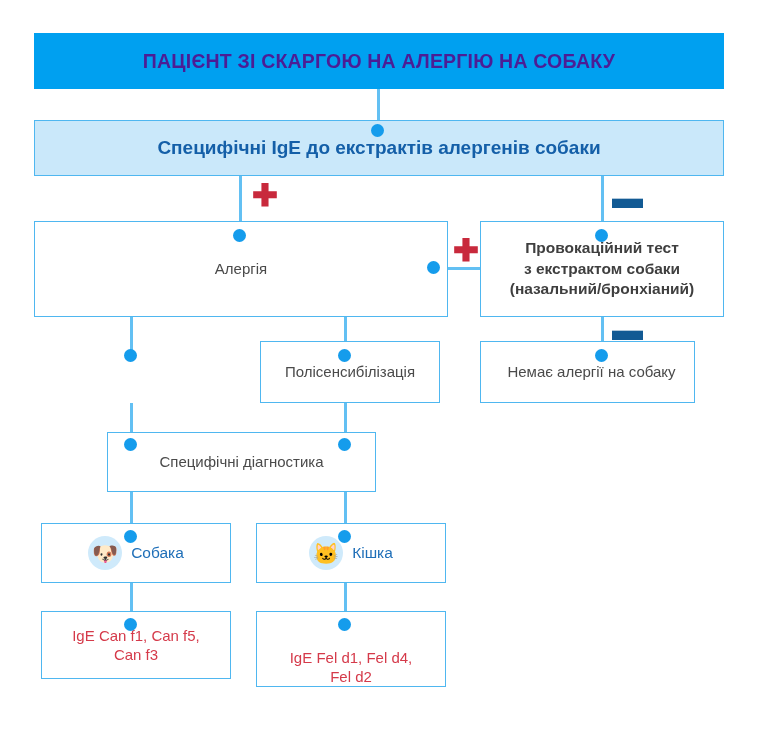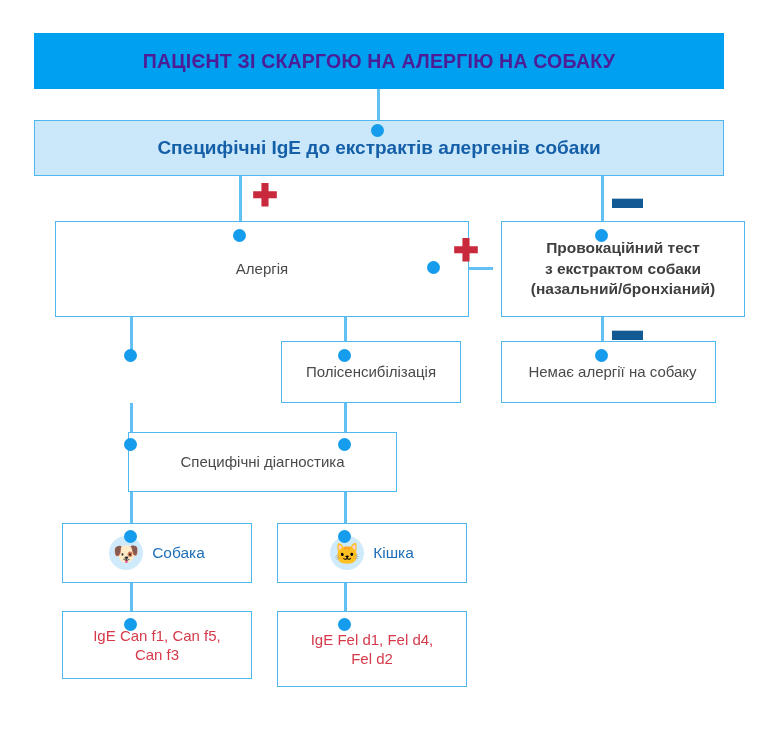--- a/index.html
+++ b/index.html
@@ -29,21 +29,20 @@
     border: 1px solid #4FB7F0;
     background: #ffffff;
     display: flex;
     align-items: center;
     justify-content: center;
     text-align: center;
     line-height: 1.28;
     color: #4a4a4a;
     font-size: 15px;
     z-index: 3;
-    margin-left: 21px;
   }
 
   
   .banner {
     position: absolute;
     left: 34px;
     top: 33px;
     width: 690px;
     height: 56px;
     background: #00A0F0;
@@ -170,20 +169,21 @@
     color: #D53A4A;
     font-size: 15px;
   }
   .box-ige-cat {
     left: 256px;
     top: 611px;
     width: 190px;
     height: 76px;
     color: #D53A4A;
     font-size: 15px;
+    align-items: flex-end;
   }
 
   
   .vline {
     position: absolute;
     width: 3px;
     background: #63C0F3;
     z-index: 1;
   }
   .hline {

